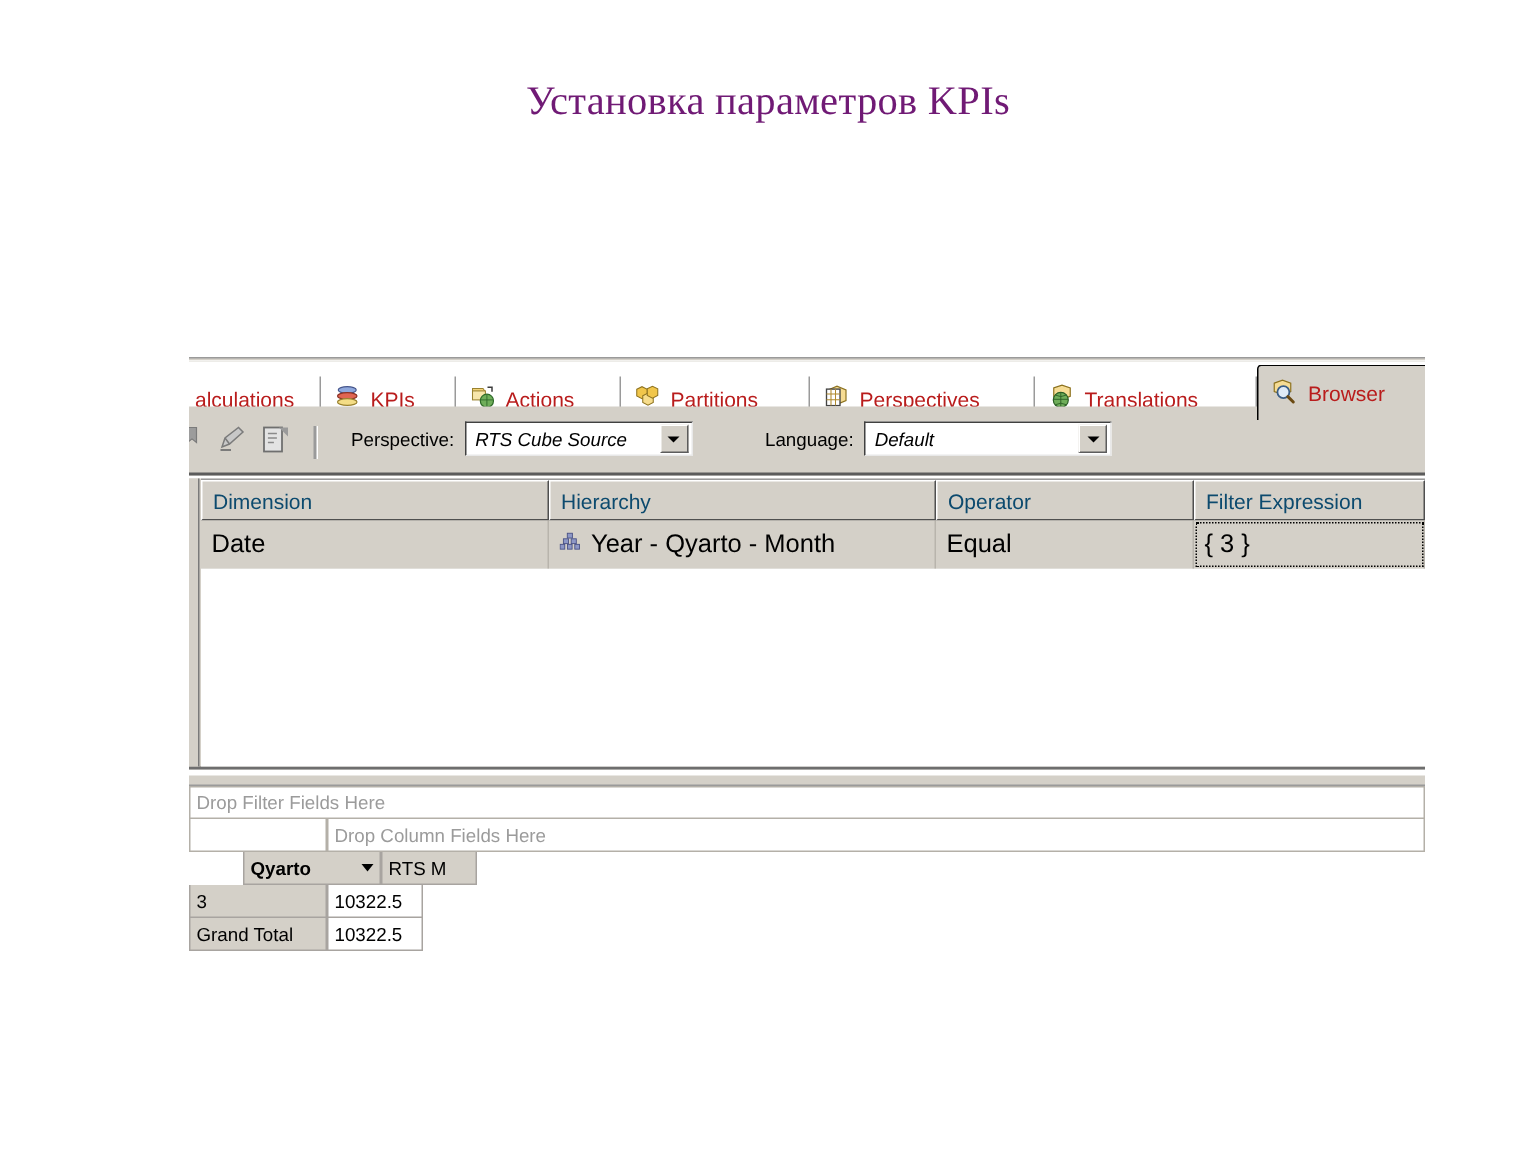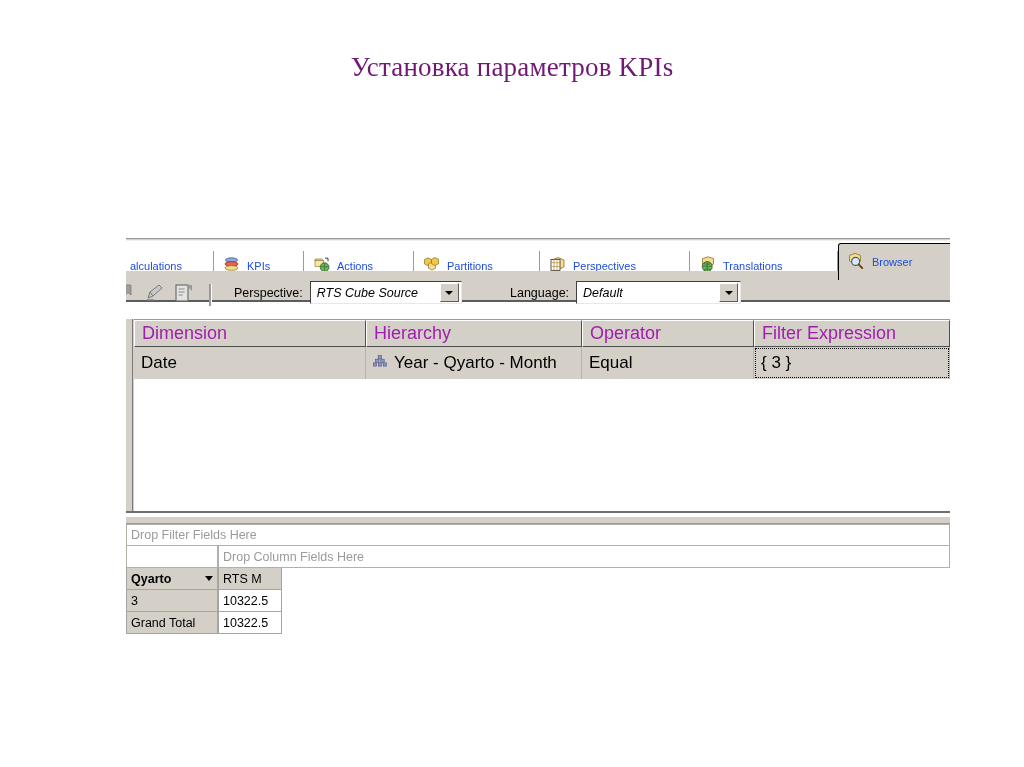--- a/index.html
+++ b/index.html
@@ -78,40 +78,40 @@
     border-left: 1px solid #ffffff;
     border-right: 1px solid #9a9a9a;
     box-sizing: border-box;
     display: flex;
     align-items: center;
     gap: 7px;
     padding: 0 11px 0 8px;
     white-space: nowrap;
   }
   .tab.first { border-left: none; padding-left: 4px; }
-  .tab-label { font-size: 11px; color: #1d4ed8; }
+  .tab-label { font-size: 14px; color: #b91c1c; }
   .tab.active {
     top: 5px;
     height: 37px;
     background: #d4d0c8;
     border-top: 1px solid #000000;
     border-left: 1px solid #000000;
     border-right: 1px solid #000000;
     border-bottom: none;
     border-radius: 3px 3px 0 0;
     z-index: 5;
   }
 
   
   .toolbar {
     position: absolute;
     left: 0;
     top: 44px;
     width: 824px;
-    height: 31px;
+    height: 46px;
     background: #d4d0c8;
     border-bottom: 2px solid #5c5c5c;
     box-sizing: border-box;
   }
   .tb-icons {
     position: absolute;
     left: 0;
     top: 11px;
     display: flex;
     align-items: center;
@@ -216,22 +216,22 @@
     height: 27px;
     box-sizing: border-box;
     background: #d4d0c8;
     border-top: 1px solid #ffffff;
     border-left: 1px solid #ffffff;
     border-right: 1px solid #4f4f4f;
     border-bottom: 1px solid #4f4f4f;
     display: flex;
     align-items: center;
     padding-left: 7px;
-    font-size: 18px;
-    color: #a21caf;
+    font-size: 14px;
+    color: #0c4a6e;
     white-space: nowrap;
     overflow: hidden;
   }
   .gc {
     height: 32px;
     box-sizing: border-box;
     border-right: 1px solid #b8b4ac;
     display: flex;
     align-items: center;
     gap: 7px;
@@ -243,21 +243,21 @@
   }
   .row-selected .gc { background: #d4d0c8; }
   .row-selected { border-bottom: 1px solid #b8b4ac; }
   .row-empty .gc { background: #ffffff; }
   .row-empty { border-bottom: 1px solid #d8d4cc; }
   .cell-focus {
     outline: 1px dotted #000;
     outline-offset: -2px;
   }
   .col-dim   { width: 232px; }
-  .col-hier  { width: 216px; }
+  .col-hier  { width: 258px; }
   .col-oper  { width: 172px; }
   .col-filt  { width: 174px; flex: 1; }
   .grid-blank {
     height: 104px;
     background: #ffffff;
     border-top: none;
   }
 
   
   .pivotwrap {
@@ -298,20 +298,21 @@
     height: 22px;
     display: flex;
     align-items: center;
     font-size: 12.5px;
     padding: 0 4px;
     white-space: nowrap;
   }
   .pv-head {
     background: #d4d0c8;
     font-weight: bold;
+    margin-left: 36px;
   }
   .pv-head-plain {
     background: #d4d0c8;
     font-weight: normal;
   }
   .pv-rowhdr { background: #d4d0c8; }
   .pv-val { background: #ffffff; }
   .w-rh { width: 92px; }
   .w-v  { width: 64px; }
   .pv-sortarrow {

